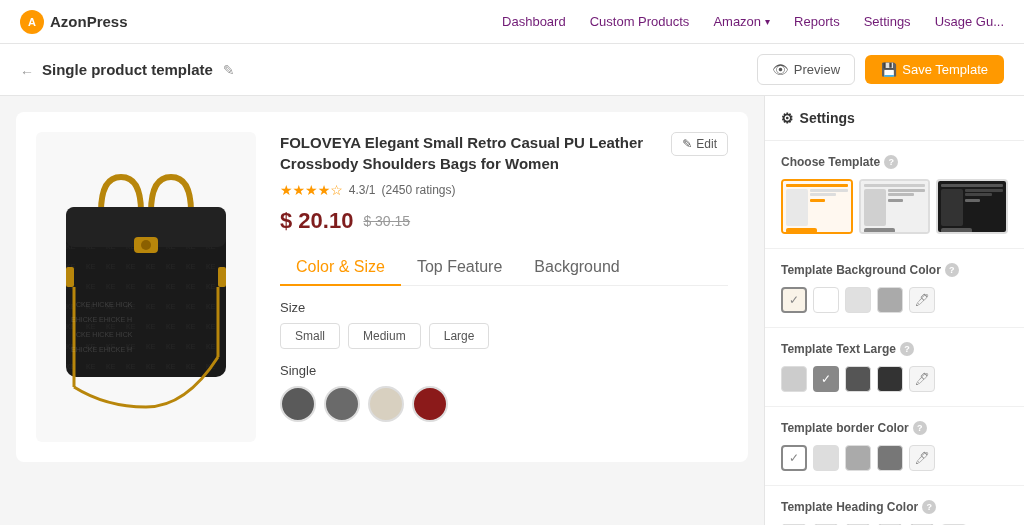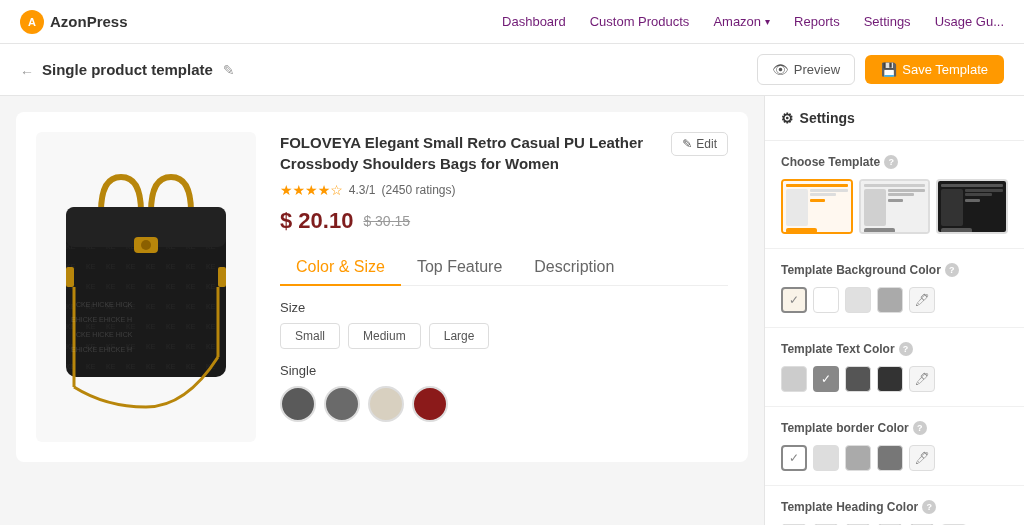--- a/index.html
+++ b/index.html
@@ -449,21 +449,21 @@
         </div>
 
         <div class="price-row">
           <span class="price-current">$ 20.10</span>
           <span class="price-original">$ 30.15</span>
         </div>
 
         <div class="tabs-row">
           <div class="tab active">Color &amp; Size</div>
           <div class="tab">Top Feature</div>
-          <div class="tab">Description</div>
+          <div class="tab">Background</div>
         </div>
 
         <div class="section-label">Size</div>
         <div class="size-options">
           <button class="size-btn">Small</button>
           <button class="size-btn">Medium</button>
           <button class="size-btn">Large</button>
         </div>
 
         <div class="section-label">Single</div>
@@ -547,21 +547,21 @@
         <div class="settings-swatch active-check" style="background:#f9f3e8;">✓</div>
         <div class="settings-swatch" style="background:#ffffff;"></div>
         <div class="settings-swatch" style="background:#e0e0e0;"></div>
         <div class="settings-swatch" style="background:#aaaaaa;"></div>
         <div class="settings-swatch eyedropper">🖊</div>
       </div>
     </div>
 
     <div class="settings-section">
       <div class="settings-section-title">
-        <span>Template Text Color</span>
+        <span>Template Text Large</span>
         <span class="info-icon">?</span>
       </div>
       <div class="color-swatch-row">
         <div class="settings-swatch" style="background:#cccccc;"></div>
         <div class="settings-swatch active-check" style="background:#888888;color:#fff;">✓</div>
         <div class="settings-swatch" style="background:#555555;"></div>
         <div class="settings-swatch" style="background:#333333;"></div>
         <div class="settings-swatch eyedropper">🖊</div>
       </div>
     </div>

